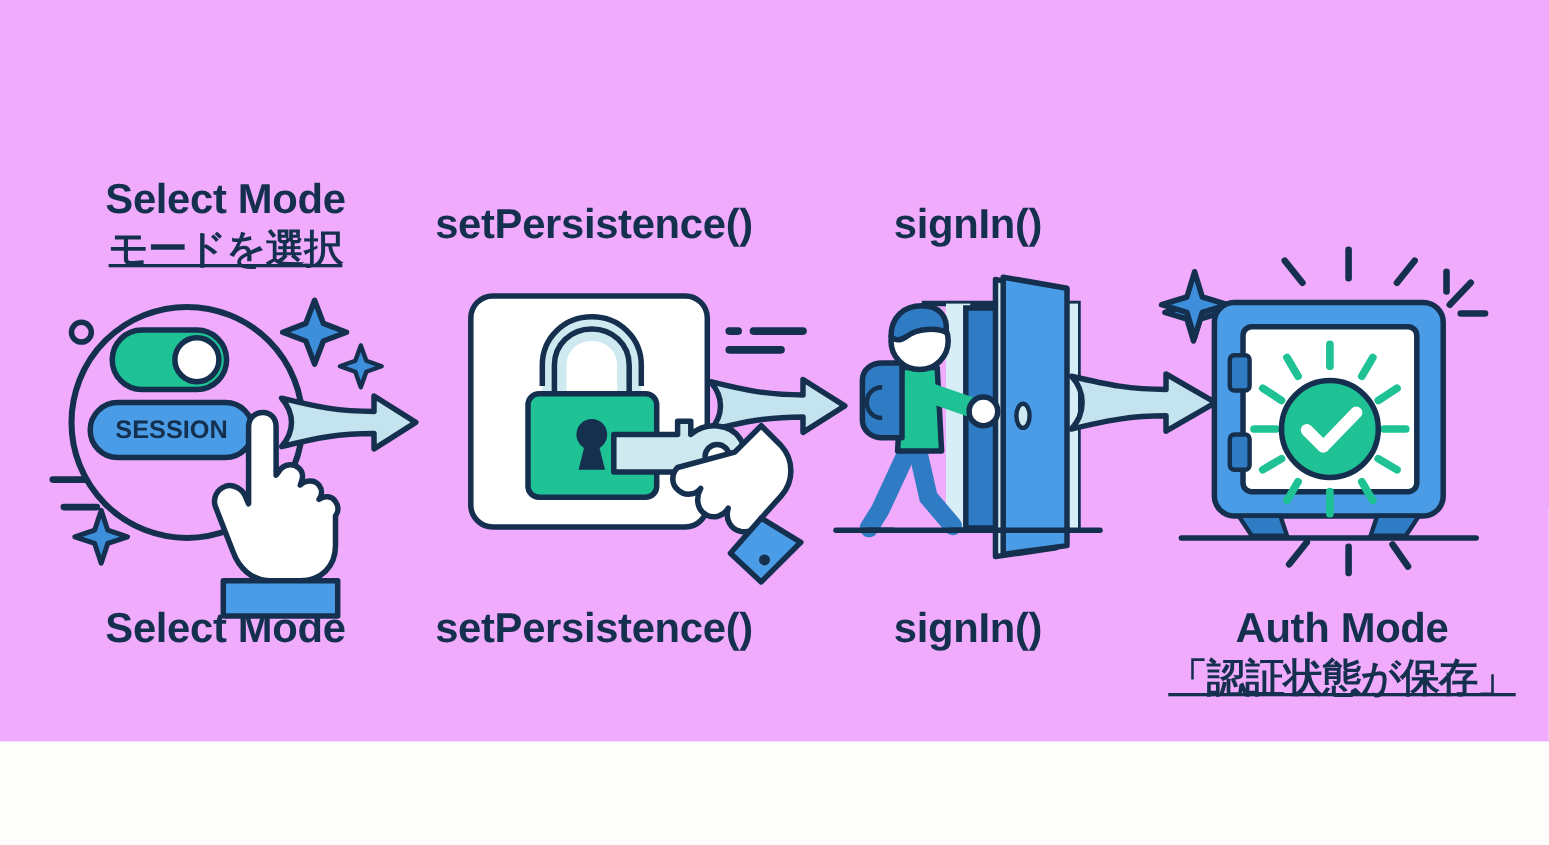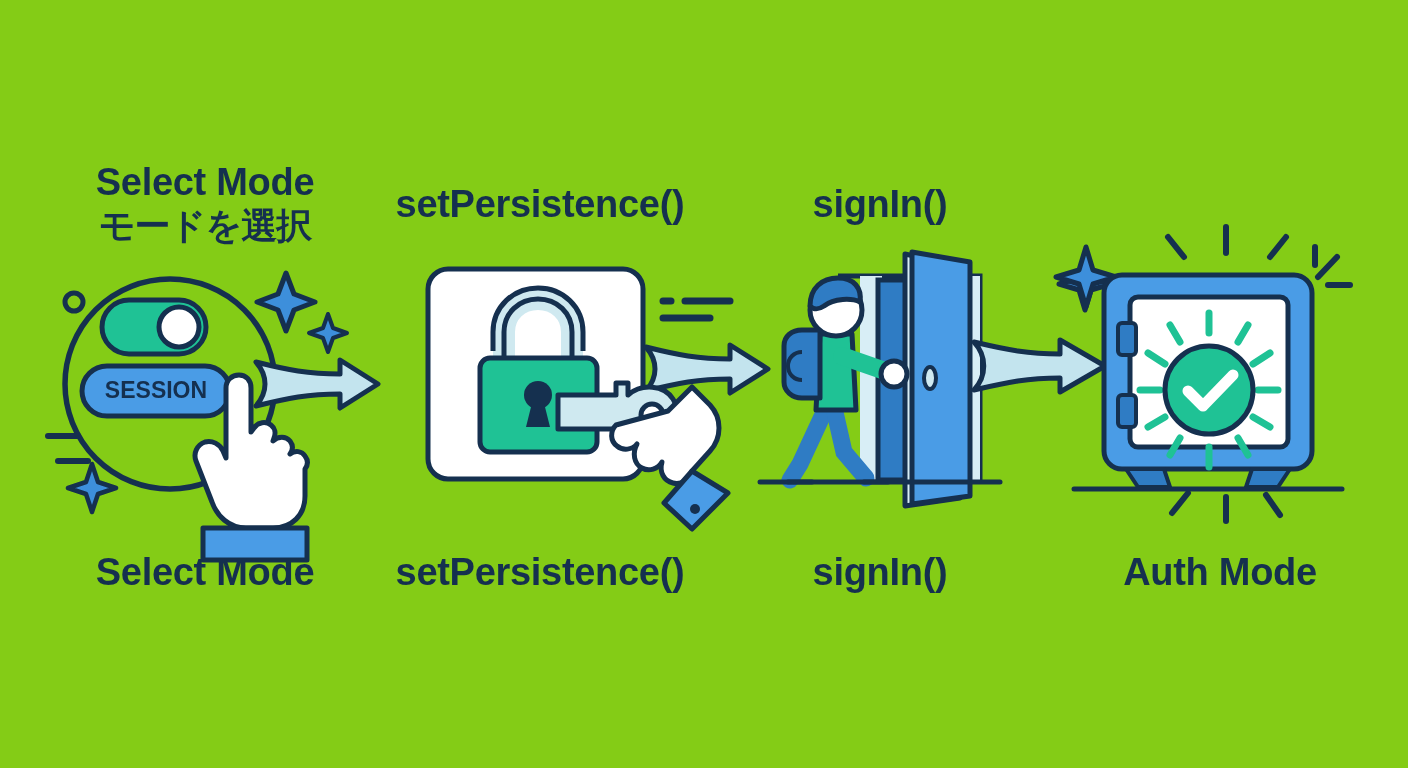--- a/index.html
+++ b/index.html
@@ -4,34 +4,34 @@
 <style>
   * { margin:0; padding:0; box-sizing:border-box; }
   html, body {
     width:1408px; height:768px;
     background:#fdfdfb;
     font-family:"Liberation Sans", sans-serif;
     overflow:hidden;
   }
   #stage {
     position:relative;
-    width:1408px; height:768px;
-    background:#84cc16;
+    width:1408px; height:674px;
+    background:#f0abfc;
   }
   .label {
     position:absolute;
     color:#15304f;
     font-weight:bold;
     text-align:center;
     line-height:1.18;
     white-space:nowrap;
     letter-spacing:-0.3px;
   }
   .label .en { display:block; font-size:38px; }
-  .label .jp { display:block; font-size:36px; letter-spacing:-1px; }
+  .label .jp { display:block; font-size:36px; letter-spacing:-1px;text-decoration:underline; }
   .label.top { font-size:38px; }
   .label.bottom { font-size:38px; }
   .panel { position:absolute; }
   svg { display:block; overflow:visible; }
 </style>
 </head>
 <body>
 
 <div id="stage">
 
@@ -55,20 +55,21 @@
   <div class="label bottom" style="left:380px; top:550px; width:320px;">
     <span class="en">setPersistence()</span>
   </div>
 
   <div class="label bottom" style="left:760px; top:550px; width:240px;">
     <span class="en">signIn()</span>
   </div>
 
   <div class="label bottom" style="left:1050px; top:550px; width:340px;">
     <span class="en">Auth Mode</span>
+    <span class="jp">「認証状態が保存」</span>
   </div>
 
   <div class="panel" style="left:40px; top:256px;">
     <svg width="340" height="310" viewBox="0 0 340 310">
       <g fill="none" stroke="#15304f" stroke-width="5" stroke-linecap="round" stroke-linejoin="round">
 
         <circle cx="34" cy="46" r="9"></circle>
 
         <line x1="8" y1="180" x2="38" y2="180" stroke-width="6"></line>
         <line x1="18" y1="205" x2="48" y2="205" stroke-width="6"></line>

